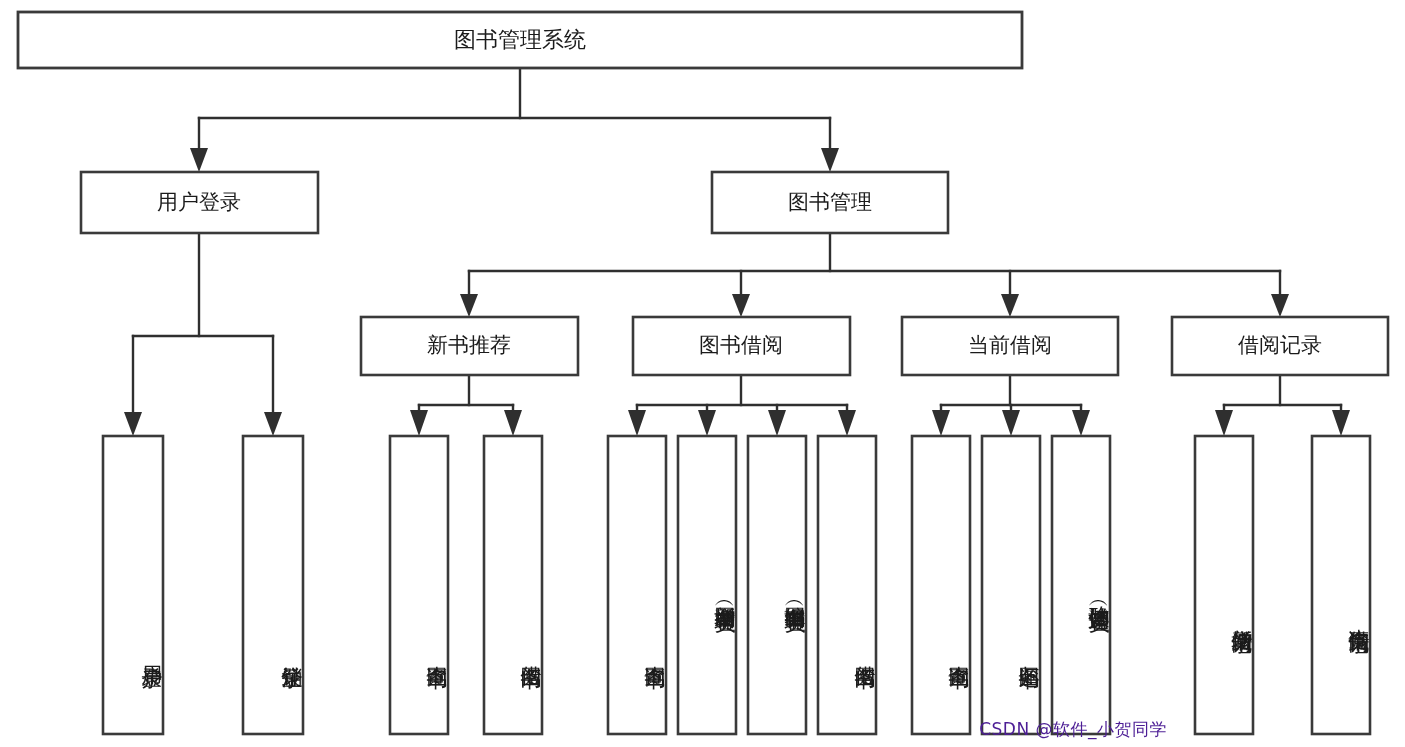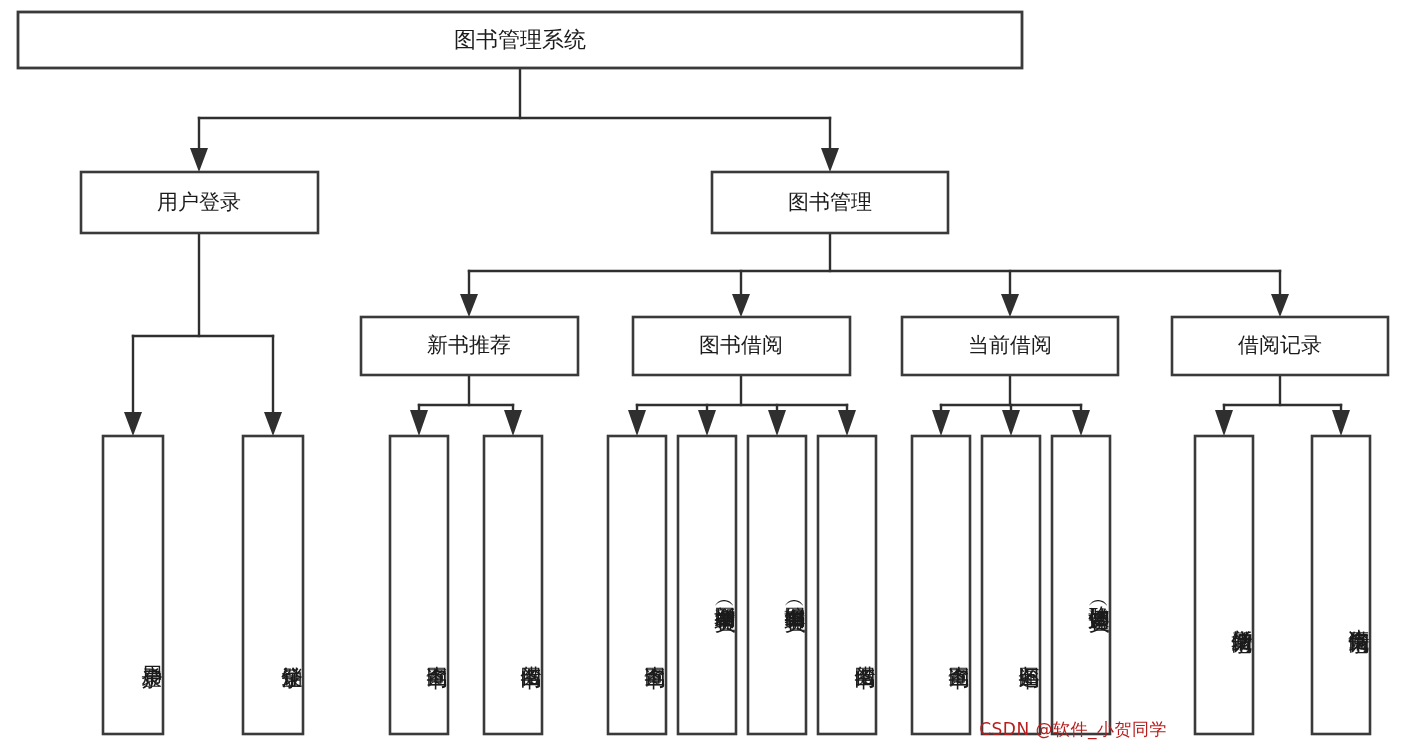--- a/index.html
+++ b/index.html
@@ -78,21 +78,21 @@
     display: flex;
     align-items: flex-start;
     justify-content: center;
   }
   .watermark {
     position: absolute;
     right: 10px;
     bottom: 6px;
     font-family: "DejaVu Sans", "Liberation Sans", sans-serif;
     font-size: 17px;
-    color: #b91c1c;
+    color: #4c1d95;
     letter-spacing: 0.5px;
     white-space: nowrap;
   }
 </style>
 </head>
 <body>
 
 <div id="diagram-root">
 
   <svg id="diagram-svg" viewBox="0 0 1405 747">

